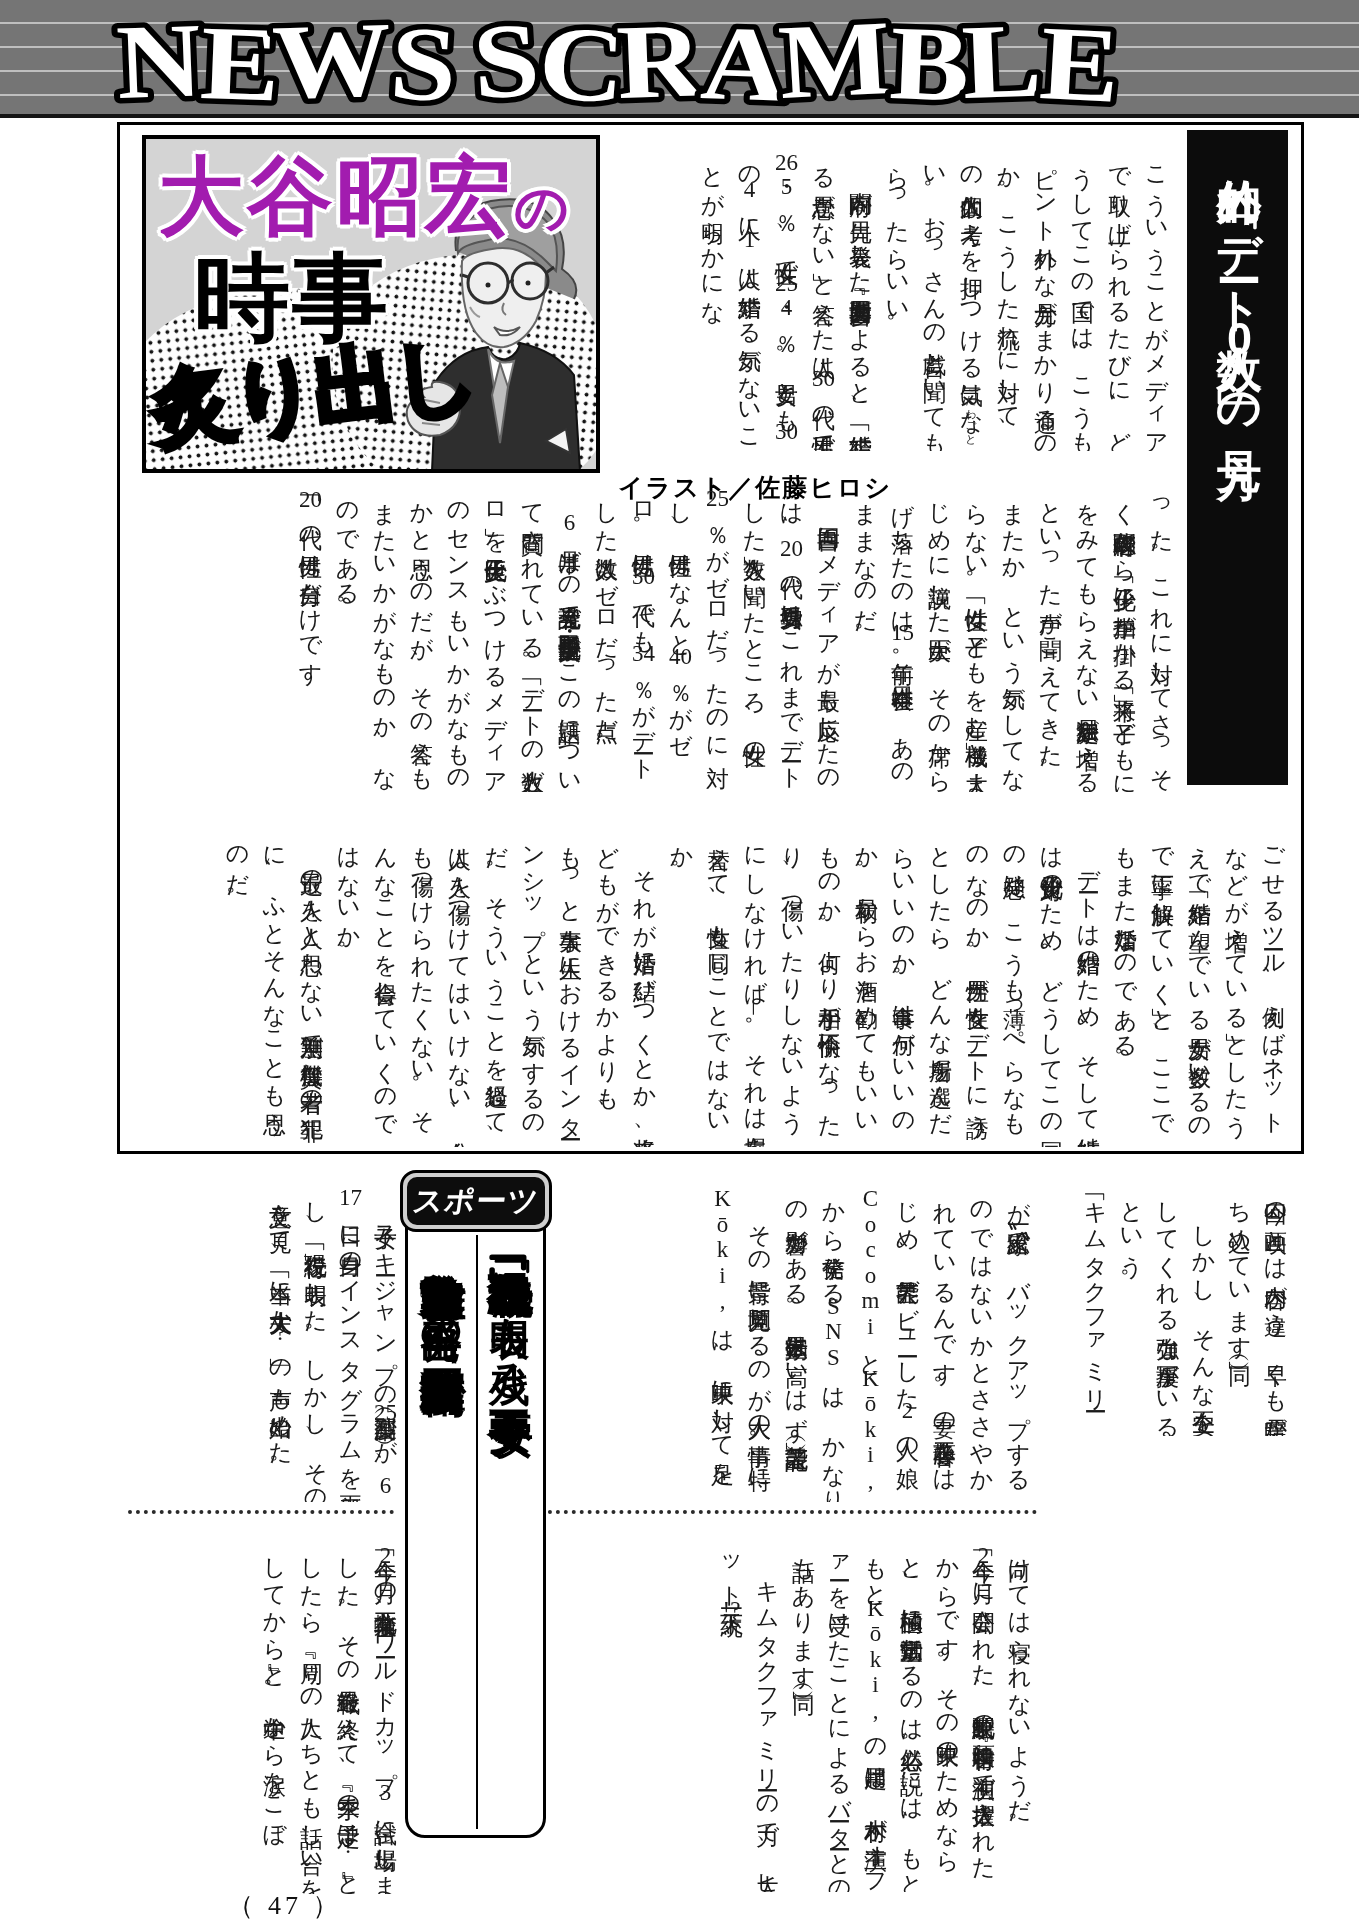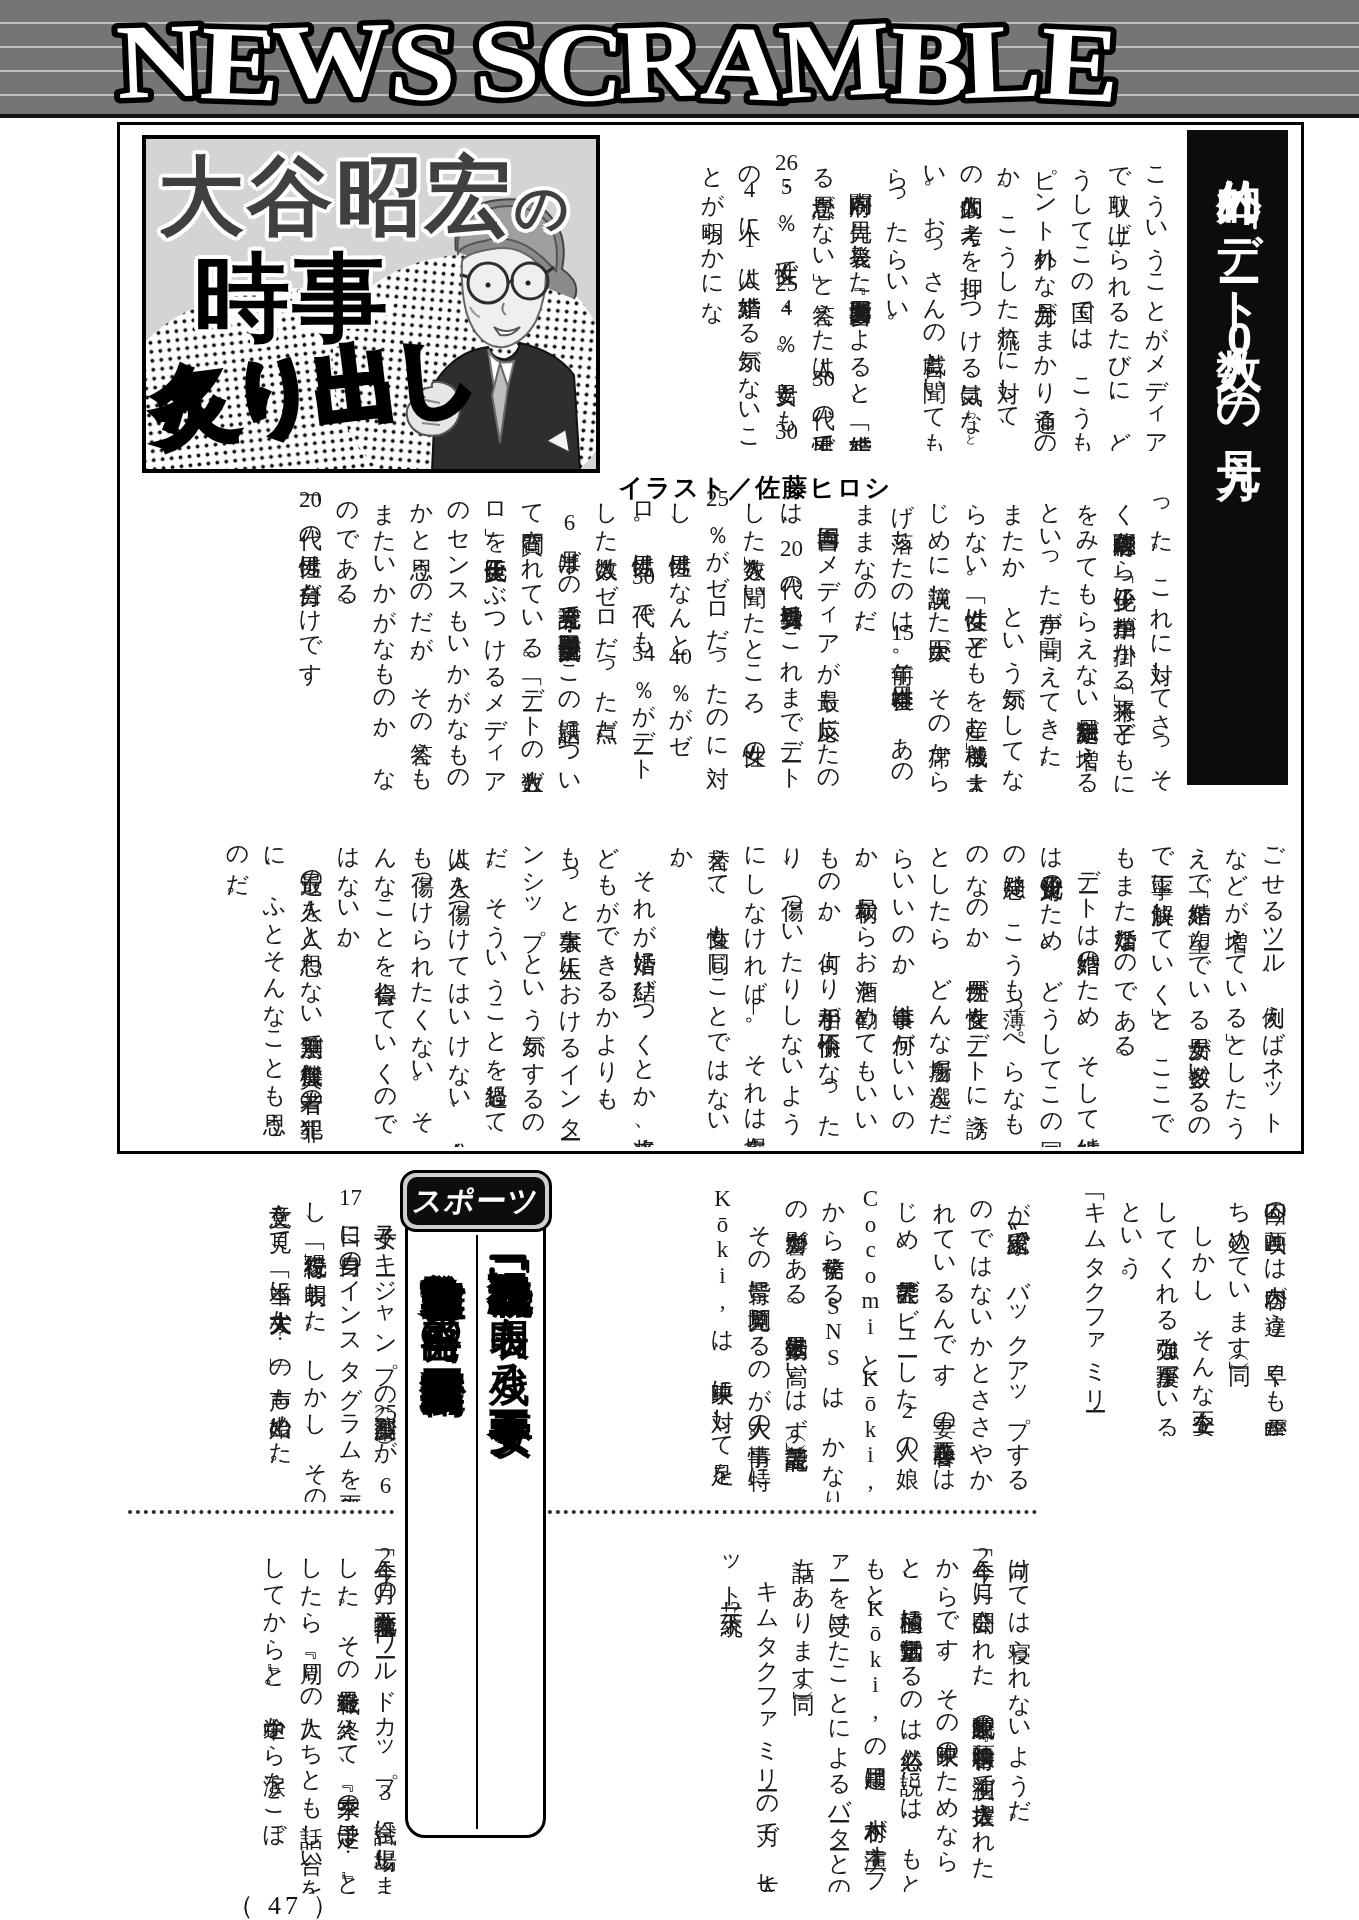--- a/index.html
+++ b/index.html
@@ -38,21 +38,21 @@
   
   .logo-box { position:absolute; left:22px; top:10px; width:458px; height:338px;
               background:#d4d4d4; border:4px solid #000; box-sizing:border-box; overflow:hidden; }
   .halftone { position:absolute; background-color:#fdfdfd;
               background-image:radial-gradient(#141414 1.7px, transparent 2.3px);
               background-size:9px 9px; }
   .ht1 { left:-30px; top:150px; width:330px; height:210px; border-radius:48% 52% 40% 60%/55% 45% 60% 40%; transform:rotate(-6deg); }
   .ht2 { left:185px; top:115px; width:280px; height:250px; border-radius:55% 45% 50% 50%/45% 55% 42% 58%; transform:rotate(5deg); }
   .outline-w { text-shadow:-3px -3px 0 #fff,3px -3px 0 #fff,-3px 3px 0 #fff,3px 3px 0 #fff,0 -4px 0 #fff,0 4px 0 #fff,-4px 0 0 #fff,4px 0 0 #fff; }
   .logo-line1 { position:absolute; left:12px; top:0px; font-family:"Liberation Sans","DejaVu Sans",sans-serif;
-                font-weight:bold; font-size:86px; letter-spacing:3px; color:#404040; white-space:nowrap; z-index:3; }
+                font-weight:bold; font-size:86px; letter-spacing:3px; color:#a21caf; white-space:nowrap; z-index:3; }
   .logo-line1 .particle { font-size:54px; }
   .logo-word1 { position:absolute; left:20px; top:96px; font-family:"Liberation Sans","DejaVu Sans",sans-serif;
                 font-weight:bold; font-size:96px; letter-spacing:2px; color:#000; z-index:3;margin-left:28px; }
   .logo-word2 { position:absolute; left:6px; top:196px; font-family:"Liberation Sans","DejaVu Sans",sans-serif;
                 font-weight:bold; font-size:84px; letter-spacing:-4px; color:#fff;
                 -webkit-text-stroke:6px #000; transform:rotate(-7deg); white-space:nowrap; z-index:3; }
   .portrait { position:absolute; right:0; top:52px; z-index:2; }
   .credit { position:absolute; left:498px; top:330px; font-family:"Liberation Sans","DejaVu Sans",sans-serif;
             font-weight:bold; font-size:25px; letter-spacing:2px; color:#000;margin-top:16px; }
 

